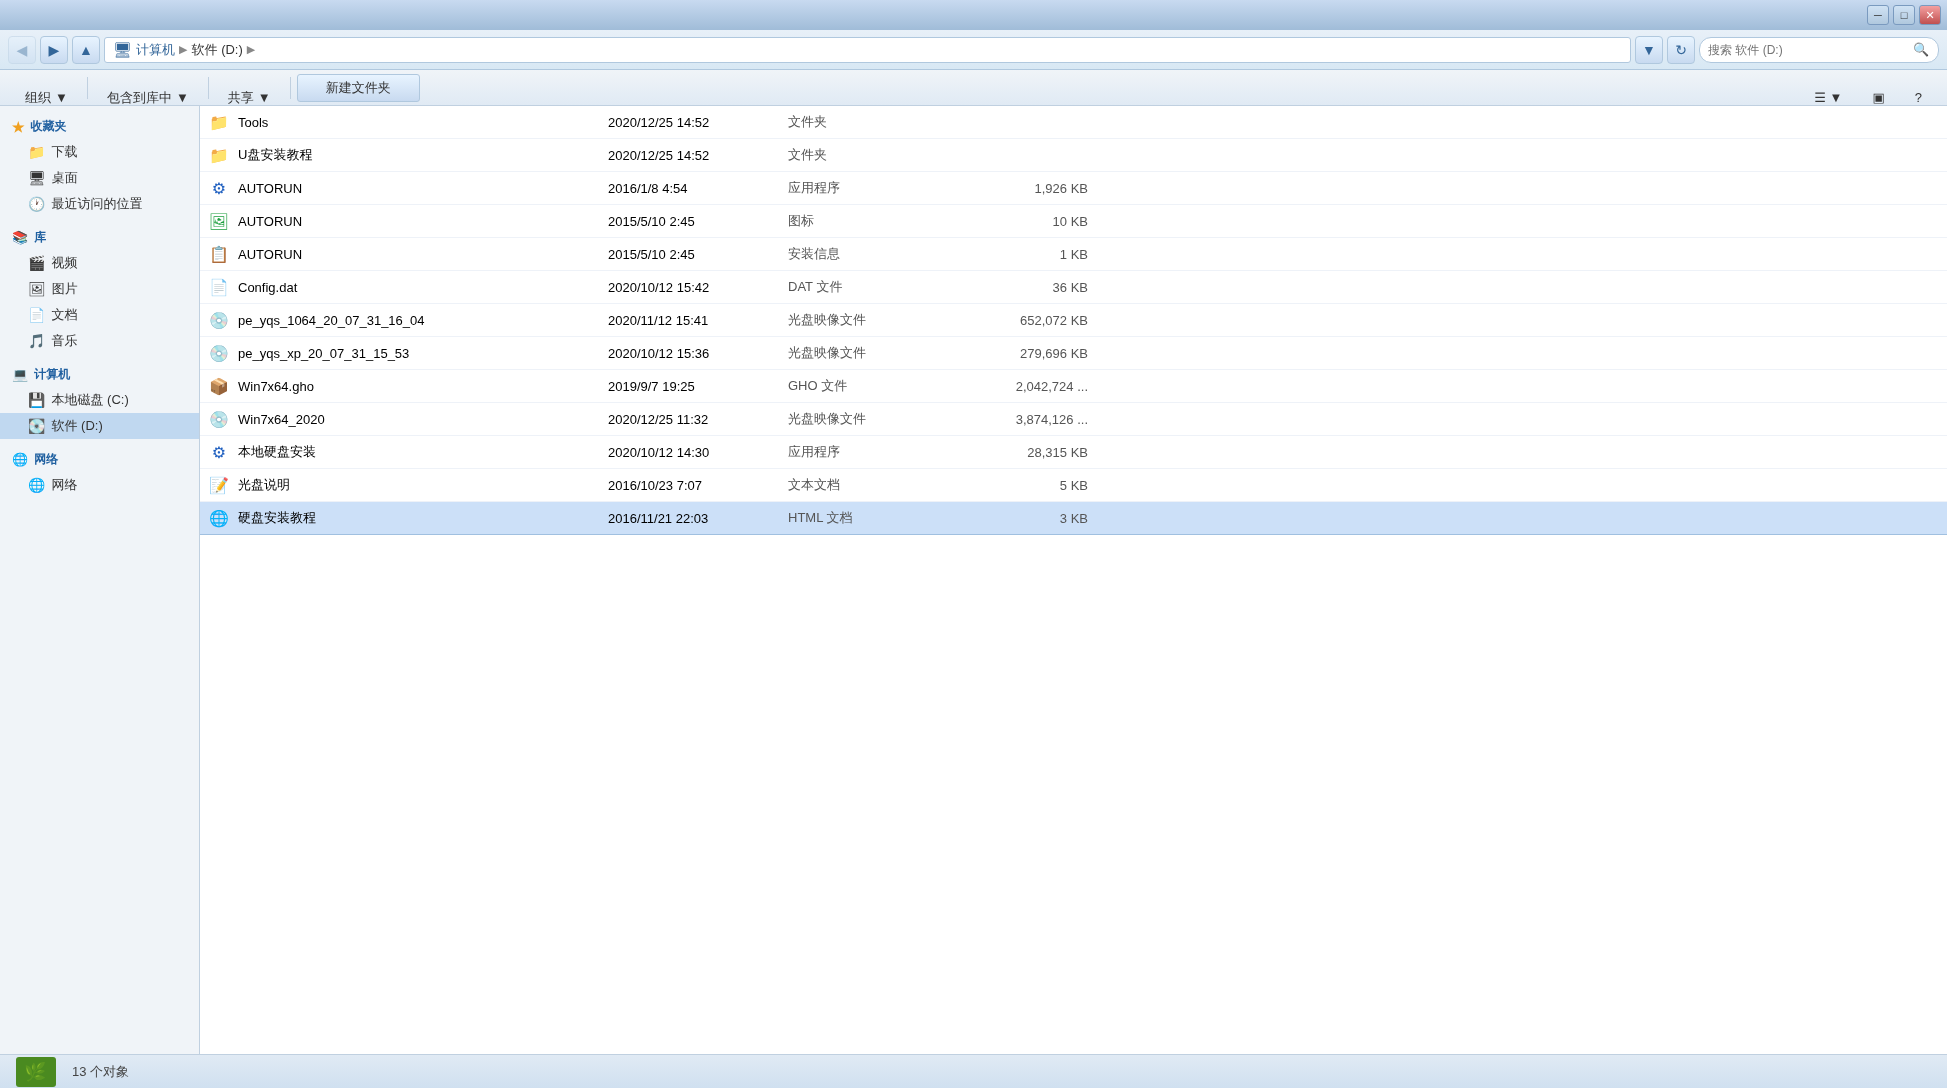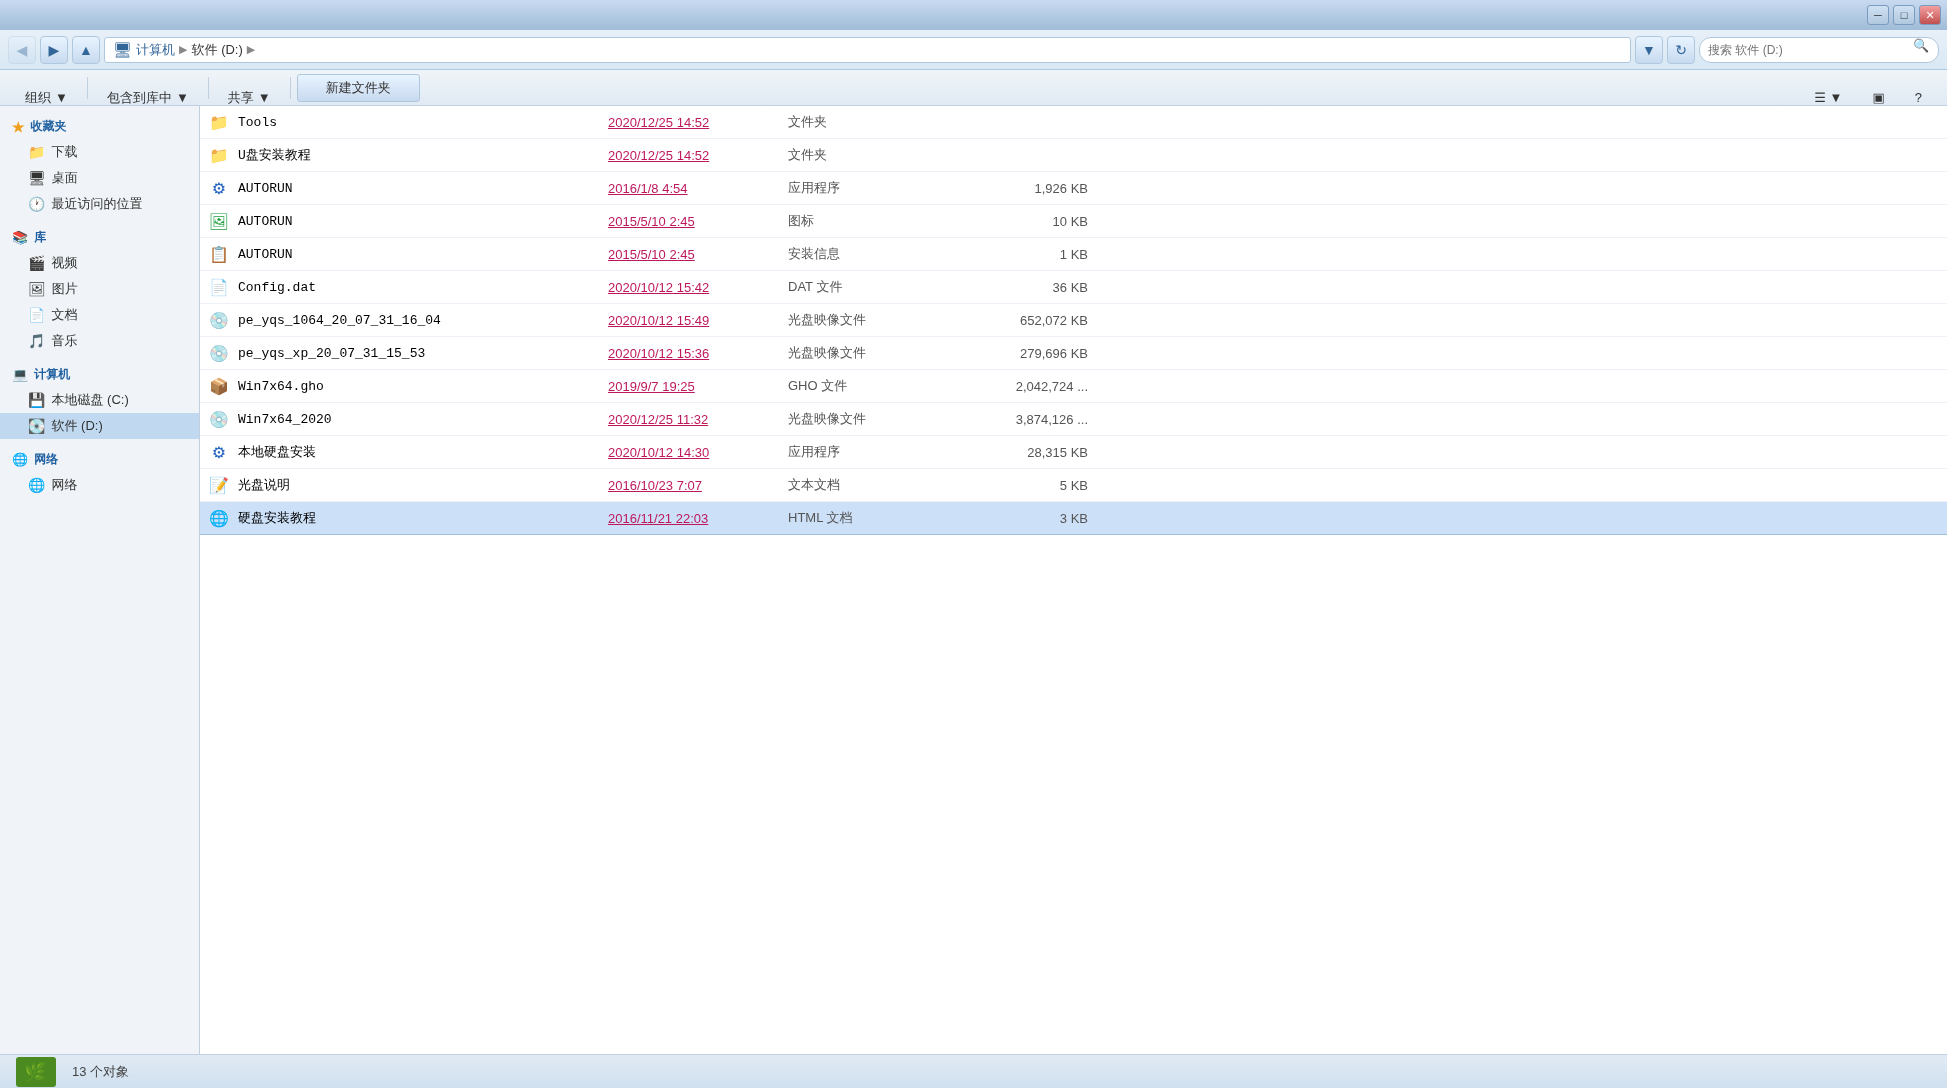--- a/index.html
+++ b/index.html
@@ -94,20 +94,21 @@
       cursor: pointer;
       color: #336699;
       font-size: 14px;
     }
     .search-bar {
       width: 240px;
       height: 26px;
       border: 1px solid #b0c8de;
       border-radius: 12px;
       display: flex;
+      align-items: center;
       background: #fff;
       padding: 0 8px;
       gap: 4px;
     }
     .search-bar input {
       border: none;
       outline: none;
       font-size: 12px;
       color: #aaa;
       background: transparent;
@@ -230,22 +231,22 @@
     .file-row {
       display: flex;
       align-items: center;
       padding: 5px 8px;
       border-bottom: 1px solid #eef2f8;
       font-size: 13px;
       cursor: pointer;
     }
     .file-row.selected { background: #cce0f8; border-bottom-color: #a0c0e0; }
     .file-row .row-icon { width: 22px; height: 22px; margin-right: 8px; display: flex; align-items: center; justify-content: center; font-size: 16px; flex-shrink: 0; }
-    .file-row .row-name { flex: 0 0 370px; overflow: hidden; text-overflow: ellipsis; white-space: nowrap; font-family: Liberation Mono, monospace; }
-    .file-row .row-date { flex: 0 0 180px; color: #be185d; text-decoration: underline; }
+    .file-row .row-name { flex: 0 0 370px; overflow: hidden; text-overflow: ellipsis; white-space: nowrap; }
+    .file-row .row-date { flex: 0 0 180px; color: #000000; }
     .file-row .row-type { flex: 0 0 160px; color: #555; }
     .file-row .row-size { flex: 0 0 140px; text-align: right; color: #555; }
 
     
     .status-bar {
       height: 34px;
       background: linear-gradient(to bottom, #e0eaf4, #d0e0f0);
       border-top: 1px solid #c0d0e0;
       display: flex;
       align-items: center;
@@ -441,21 +442,21 @@
         <div class="file-row">
       <div class="row-icon" style="color:#808080">📄</div>
       <div class="row-name">Config.dat</div>
       <div class="row-date">2020/10/12 15:42</div>
       <div class="row-type">DAT 文件</div>
       <div class="row-size">36 KB</div>
     </div>
         <div class="file-row">
       <div class="row-icon" style="color:#c05020">💿</div>
       <div class="row-name">pe_yqs_1064_20_07_31_16_04</div>
-      <div class="row-date">2020/10/12 15:49</div>
+      <div class="row-date">2020/11/12 15:41</div>
       <div class="row-type">光盘映像文件</div>
       <div class="row-size">652,072 KB</div>
     </div>
         <div class="file-row">
       <div class="row-icon" style="color:#c05020">💿</div>
       <div class="row-name">pe_yqs_xp_20_07_31_15_53</div>
       <div class="row-date">2020/10/12 15:36</div>
       <div class="row-type">光盘映像文件</div>
       <div class="row-size">279,696 KB</div>
     </div>

